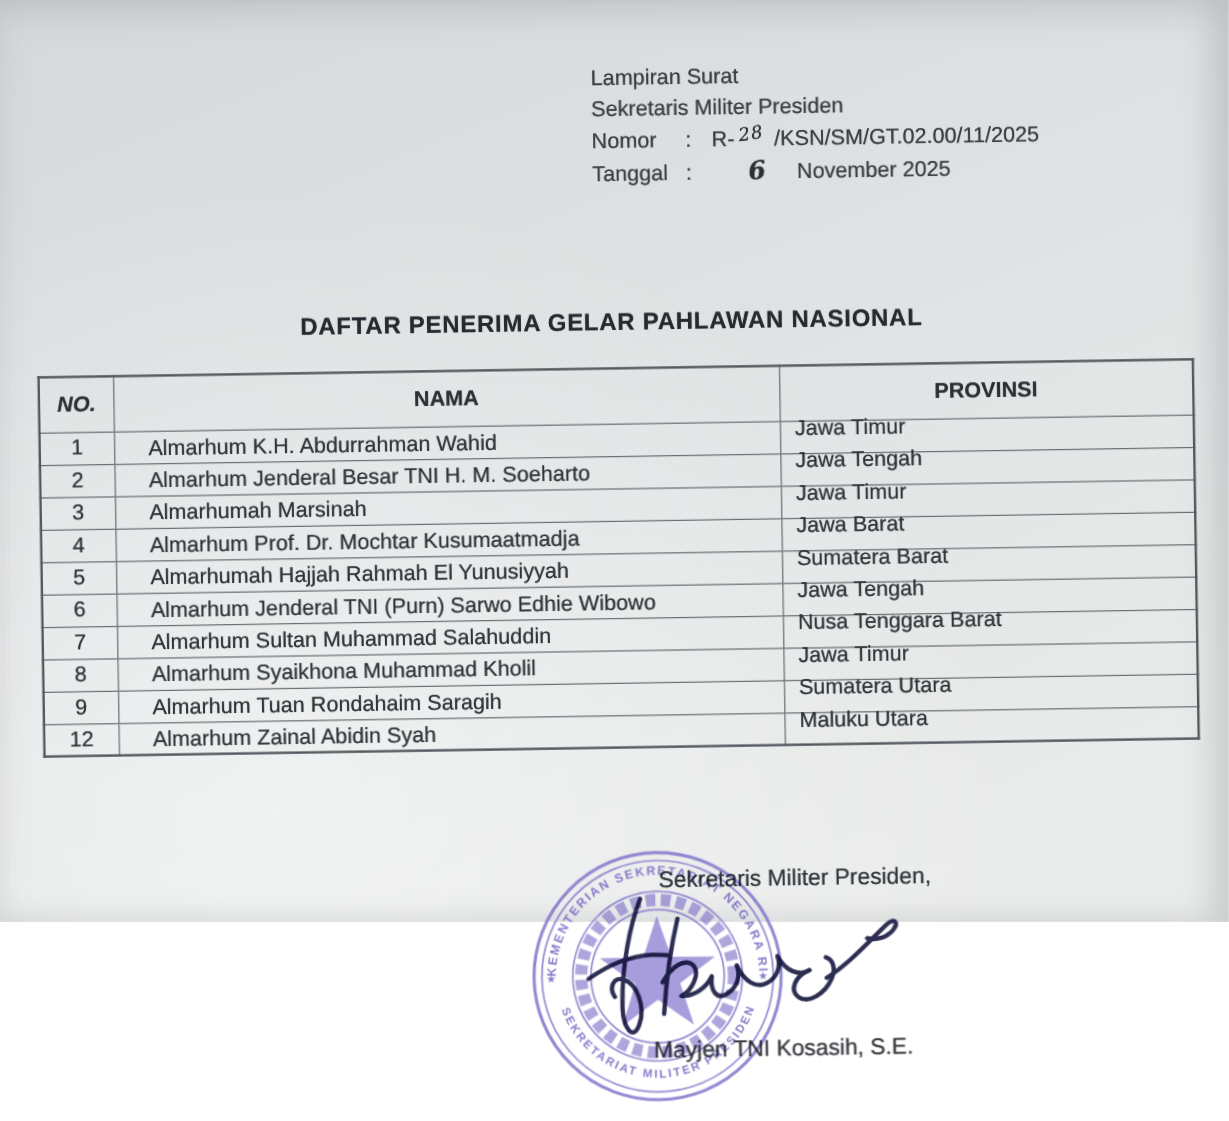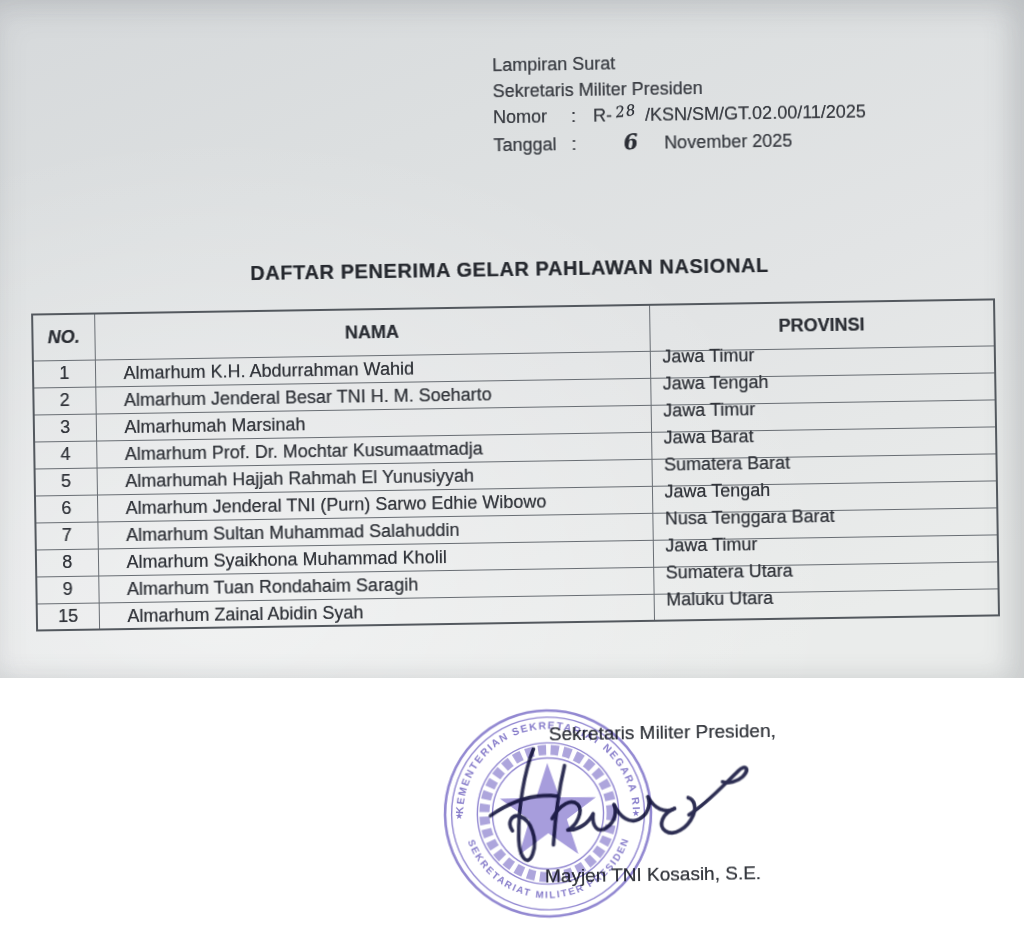--- a/index.html
+++ b/index.html
@@ -3,21 +3,21 @@
 <meta charset="utf-8">
 <style>
   html, body {
     margin: 0; padding: 0;
     width: 1024px; height: 934px;
     overflow: hidden;
     font-family: "Liberation Sans", "DejaVu Sans", sans-serif;
   }
   .page {
     position: relative;
-    width: 1024px; height: 678px;
+    width: 1024px; height: 768px;
     background:
       radial-gradient(ellipse at 22% 88%, rgba(255,255,255,0.45), rgba(255,255,255,0) 55%),
       linear-gradient(158deg, #d6d9db 0%, #dcdfe0 28%, #e2e4e5 55%, #eaeceb 88%);
     box-shadow: inset -16px 0 26px rgba(88,93,99,.16), inset 0 12px 30px rgba(88,93,99,.10);
   }
   .sheet {
     position: absolute; inset: 0;
     transform: rotate(-0.9deg);
     transform-origin: 512px 430px;
     color: #34373d;
@@ -189,21 +189,21 @@
           <td class="c-no">8</td>
           <td class="c-nama"><span class="sink">Almarhum Syaikhona Muhammad Kholil</span></td>
           <td class="c-prov"><span class="lift">Jawa Timur</span></td>
         </tr>
         <tr>
           <td class="c-no">9</td>
           <td class="c-nama"><span class="sink">Almarhum Tuan Rondahaim Saragih</span></td>
           <td class="c-prov"><span class="lift">Sumatera Utara</span></td>
         </tr>
         <tr>
-          <td class="c-no">15</td>
+          <td class="c-no">12</td>
           <td class="c-nama"><span class="sink">Almarhum Zainal Abidin Syah</span></td>
           <td class="c-prov"><span class="lift">Maluku Utara</span></td>
         </tr>
       </tbody>
     </table>
 
     <div class="sig-title soft">Sekretaris Militer Presiden,</div>
     <div class="sig-name soft">Mayjen TNI Kosasih, S.E.</div>
 
     <svg class="stamp" viewBox="0 0 210 210">

